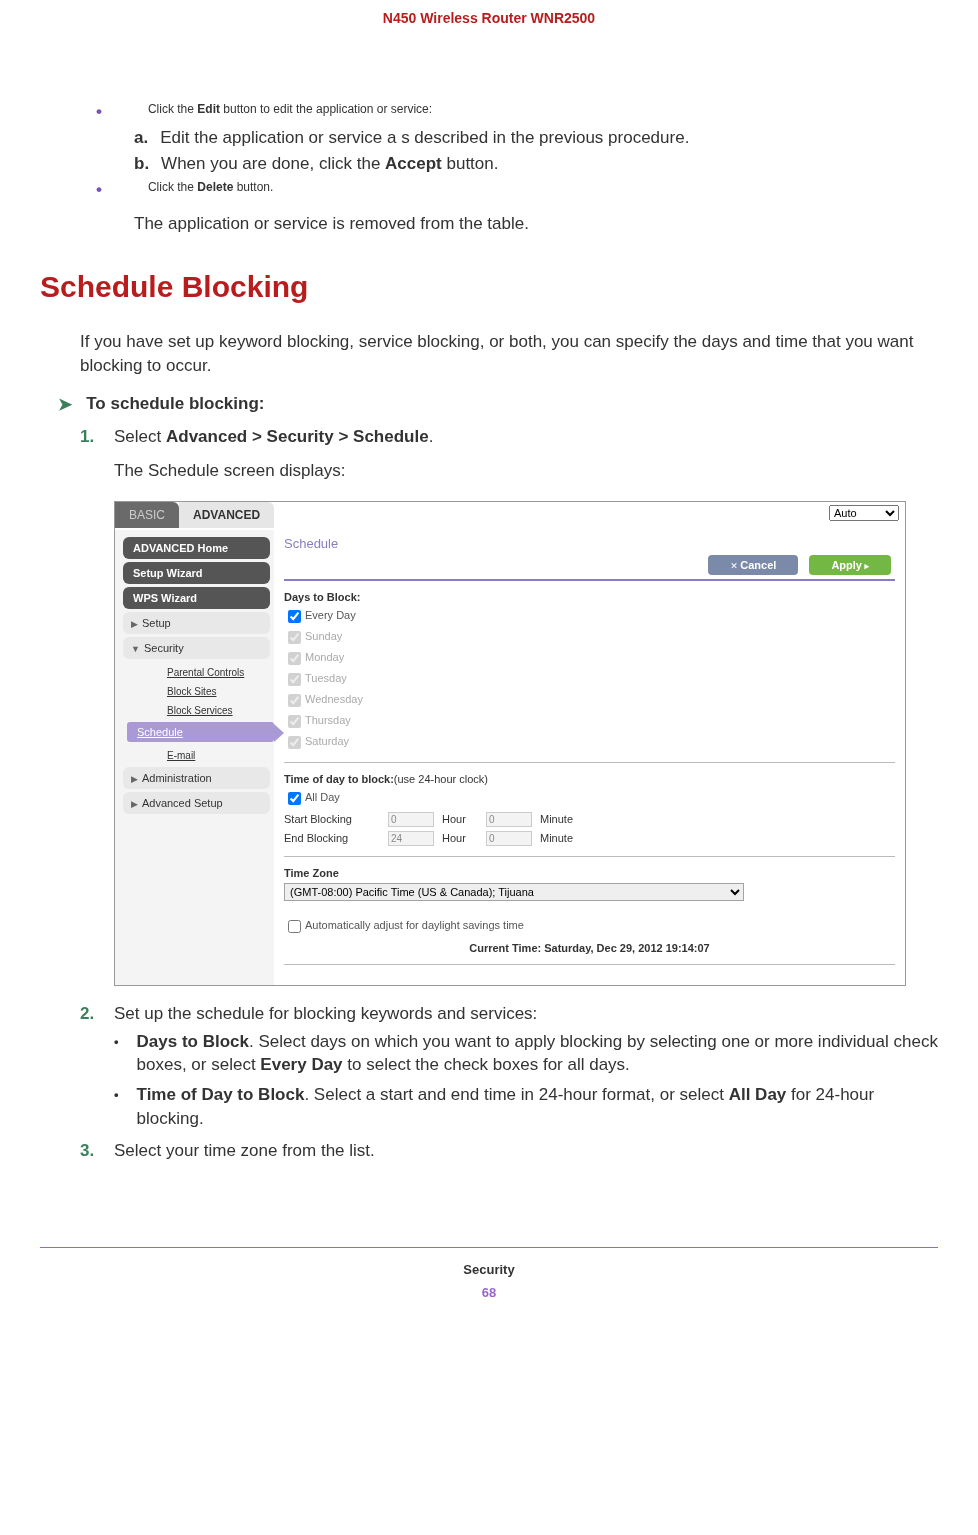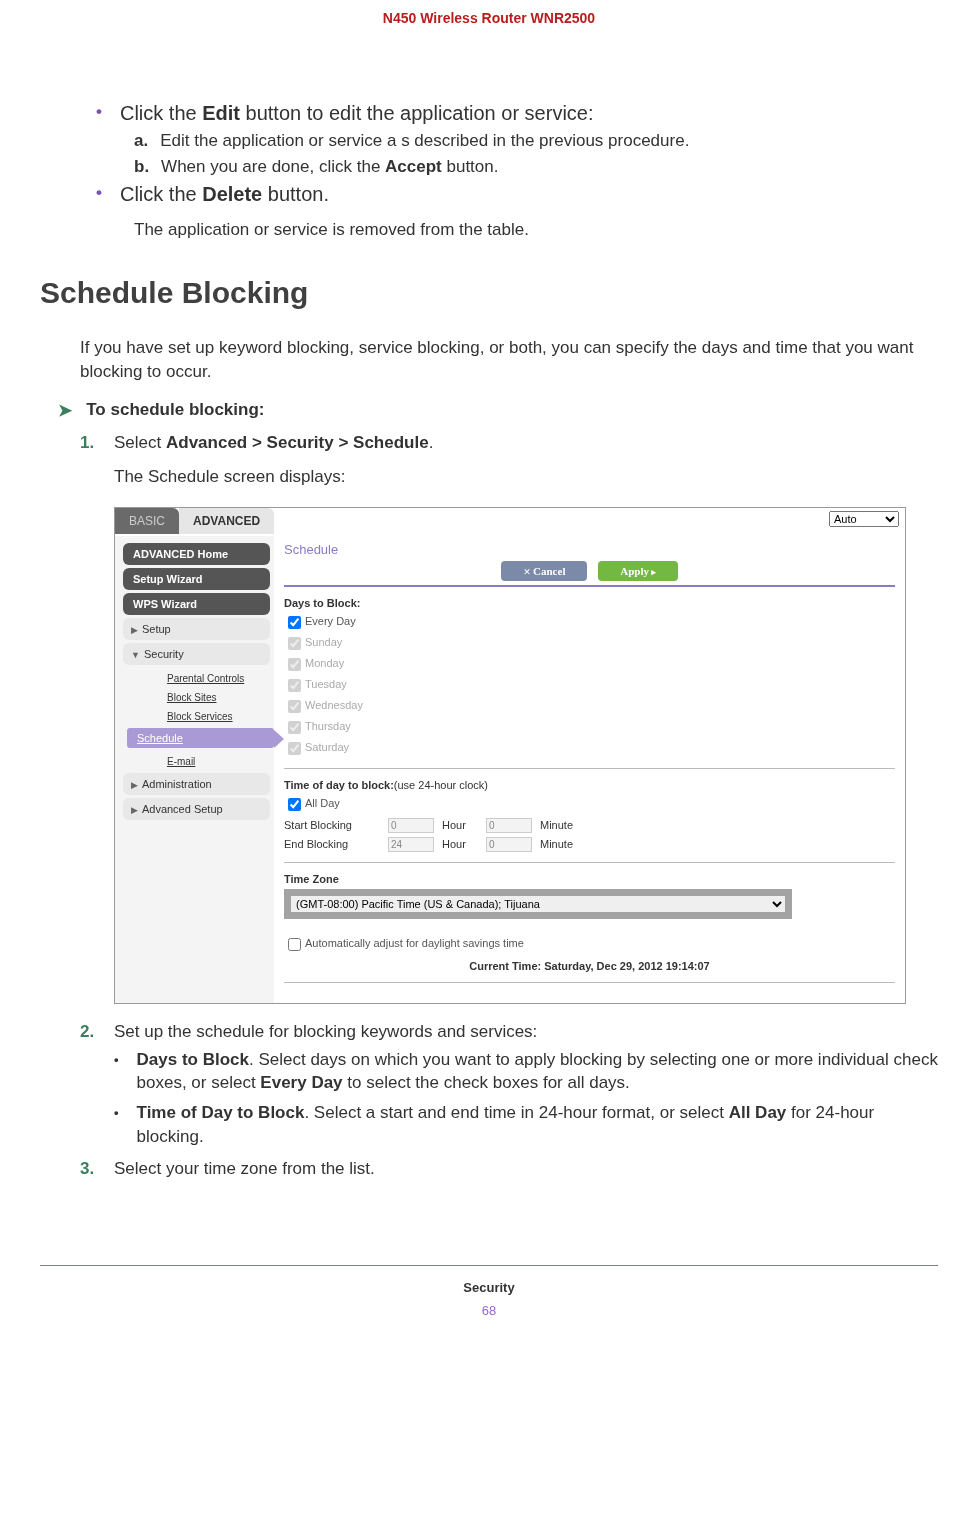--- a/index.html
+++ b/index.html
@@ -26,37 +26,38 @@
     display: flex;
     margin: 4px 0 4px 56px;
   }
   .bullet-dot {
     color: #7a52b3;
     font-weight: bold;
     margin-right: 18px;
     font-size: 17px;
   }
   .bullet-text {
-    font-size: 20px;
+    font-size: 12px;
+    margin-left: 28px;
   }
   .sub-row {
     display: flex;
     margin: 6px 0 6px 94px;
     font-size: 17px;
   }
   .sub-label {
     font-weight: bold;
     margin-right: 12px;
   }
   .para-indent {
     margin: 14px 0 0 94px;
     font-size: 17px;
   }
   h2.section-head {
-    color: #404040;
+    color: #b91c1c;
     font-size: 30px;
     font-weight: bold;
     margin: 36px 0 26px 0;
   }
   .intro {
     margin: 0 0 16px 40px;
     font-size: 17px;
     line-height: 1.4;
   }
   .proc-head {
@@ -183,23 +184,22 @@
     flex: 1;
     background: #fff;
     padding: 4px 10px 10px 10px;
   }
   .content-head {
     color: #8a7cc4;
     font-size: 13px;
     margin: 2px 0 2px 0;
   }
   .btn-row {
-    text-align: center;
+    text-align: right;
     margin: 4px 0 2px 0;
-    font-family: Liberation Serif, serif;
   }
   .btn {
     display: inline-block;
     color: #fff;
     font-weight: bold;
     font-size: 11px;
     padding: 4px 22px;
     border-radius: 4px;
     margin: 0 4px;
   }
@@ -208,21 +208,21 @@
   .btn-apply { background: #72b843; }
   .btn-apply::after { content: "  ▸"; font-size: 9px; }
   .hr-purple { border: none; border-top: 2px solid #8a7cc4; margin: 4px 0 10px 0; }
   .sect-title { font-weight: bold; font-size: 11px; margin: 8px 0 4px 0; }
   .cb-row { font-size: 11px; margin: 2px 0; color: #555; }
   .cb-row input { vertical-align: middle; margin-right: 4px; }
   .cb-disabled { color: #aaa; }
   .hr-thin { border: none; border-top: 1px solid #bbb; margin: 10px 0; }
   .time-grid { display: grid; grid-template-columns: 100px 50px 40px 50px 50px; gap: 4px; align-items: center; font-size: 11px; margin: 4px 0; }
   .time-grid input[type=text] { width: 40px; font-size: 10px; padding: 1px 2px; background: #f3f3f3; border: 1px solid #ccc; color: #888; }
-  .tz-select { width: 508px; font-size: 11px; padding: 1px; border: 7px solid #a3a3a3; }
+  .tz-select { width: 460px; font-size: 11px; padding: 1px; border: 1px solid #a3a3a3; }
   .current-time { font-weight: bold; font-size: 11px; text-align: center; margin: 6px 0 6px 0; }
   .sub-bullet-row {
     display: flex;
     margin: 6px 0 6px 74px;
     font-size: 17px;
     line-height: 1.4;
   }
   .sub-bullet-dot {
     color: #333;
     font-weight: bold;
@@ -236,21 +236,21 @@
     padding-top: 14px;
     text-align: center;
   }
   .footer-sec {
     font-weight: bold;
     font-size: 13px;
     color: #333;
   }
   .footer-page {
     color: #9966cc;
-    font-weight: normal;
+    font-weight: bold;
     font-size: 13px;
     margin-top: 8px;
   }
   b { font-weight: bold; }
 </style>
 </head>
 <body>
 
 <div class="page">
   <div class="header-title">N450 Wireless Router WNR2500</div>

